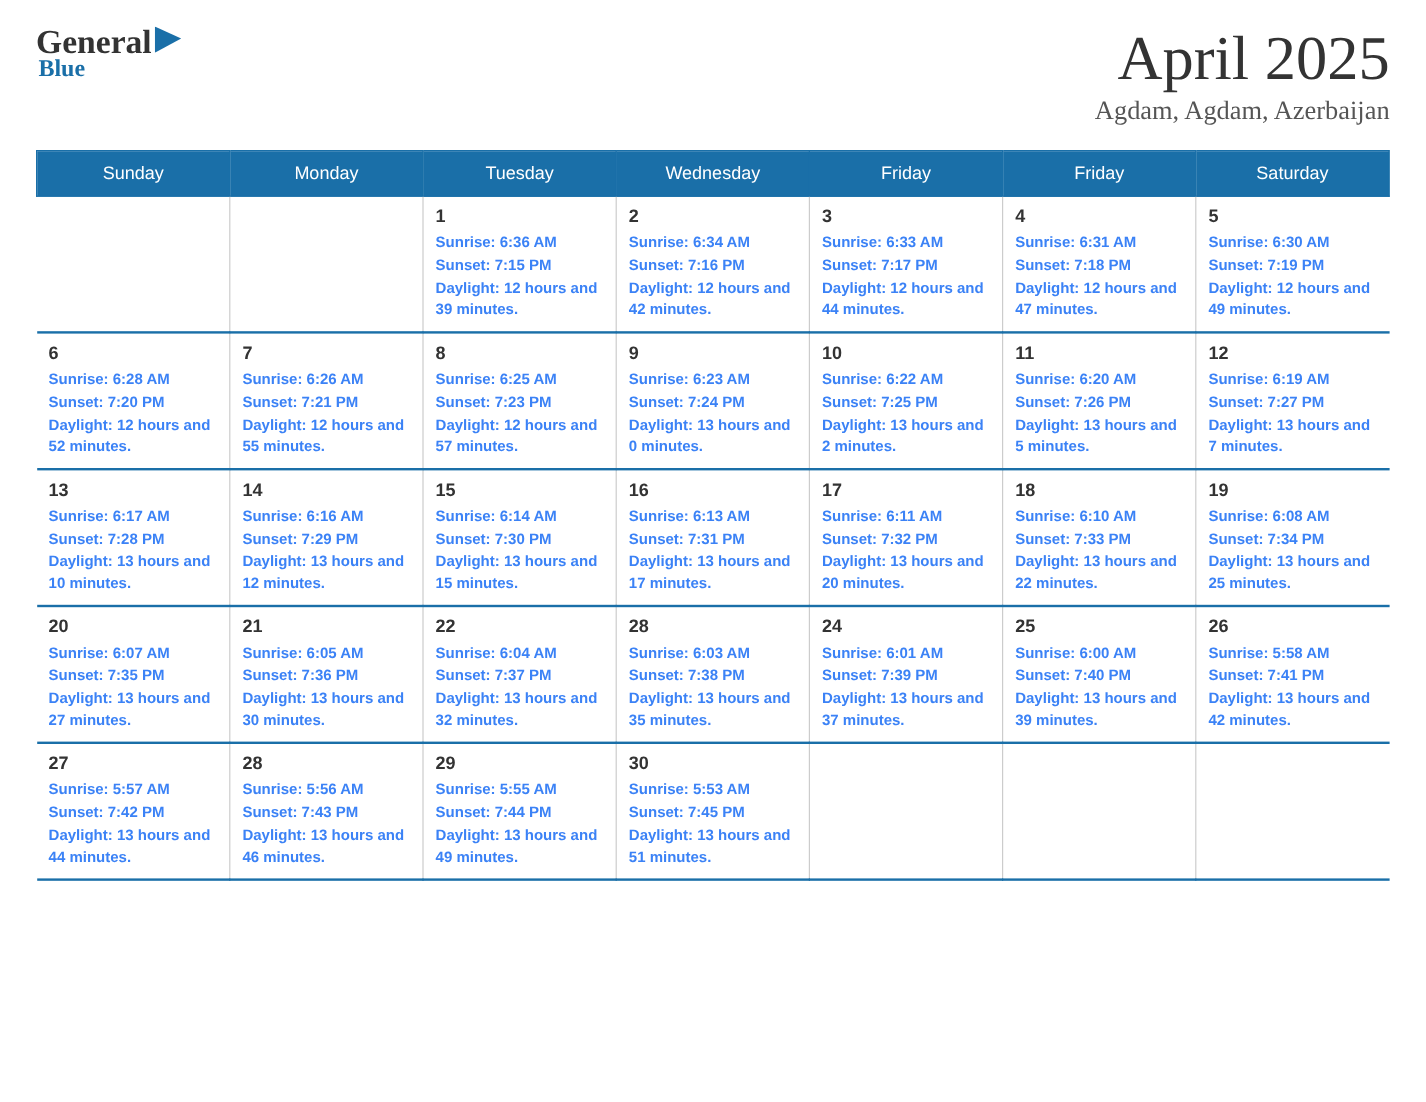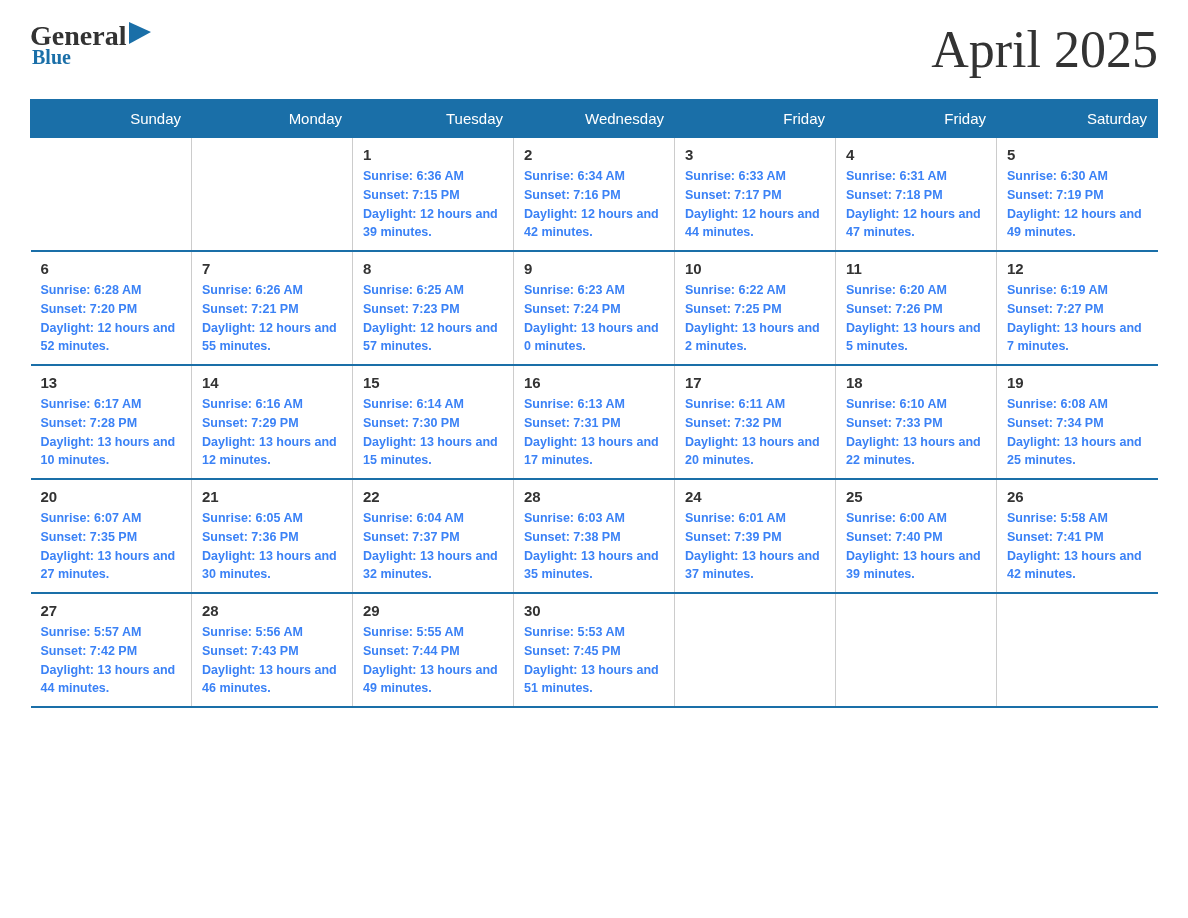--- a/index.html
+++ b/index.html
@@ -42,21 +42,21 @@
     .calendar {
       width: 100%;
       border-collapse: collapse;
     }
     .calendar thead tr {
       background-color: #1a6fa8;
     }
     .calendar thead th {
       color: #fff;
       padding: 10px 10px;
-      text-align: right;
+      text-align: center;
       font-size: 15px;
       font-weight: normal;
       border: 1px solid #1a6fa8;
       margin-top: 16px;
     }
     .calendar tbody tr {
       border-bottom: 2px solid #1a6fa8;
     }
     .calendar tbody td {
       vertical-align: top;
@@ -94,20 +94,21 @@
     <div class="logo-top-row">
       <span style="font-size:28px;font-weight:bold;color:#333;">General</span>
       <svg width="22" height="22" viewBox="0 0 22 22" style="margin-left:3px;margin-top:-6px;">
         <polygon points="0,0 22,10 0,22" fill="#1a6fa8"></polygon>
       </svg>
     </div>
     <span style="font-size:20px;font-weight:bold;color:#1a6fa8;margin-left:2px;margin-top:-6px;">Blue</span>
   </div>
   <div class="title-area">
     <h1>April 2025</h1>
+    <h2>Agdam, Agdam, Azerbaijan</h2>
   </div>
 </div>
 
 <table class="calendar">
   <thead>
     <tr>
     <th>Sunday</th>
         <th>Monday</th>
         <th>Tuesday</th>
         <th>Wednesday</th>

